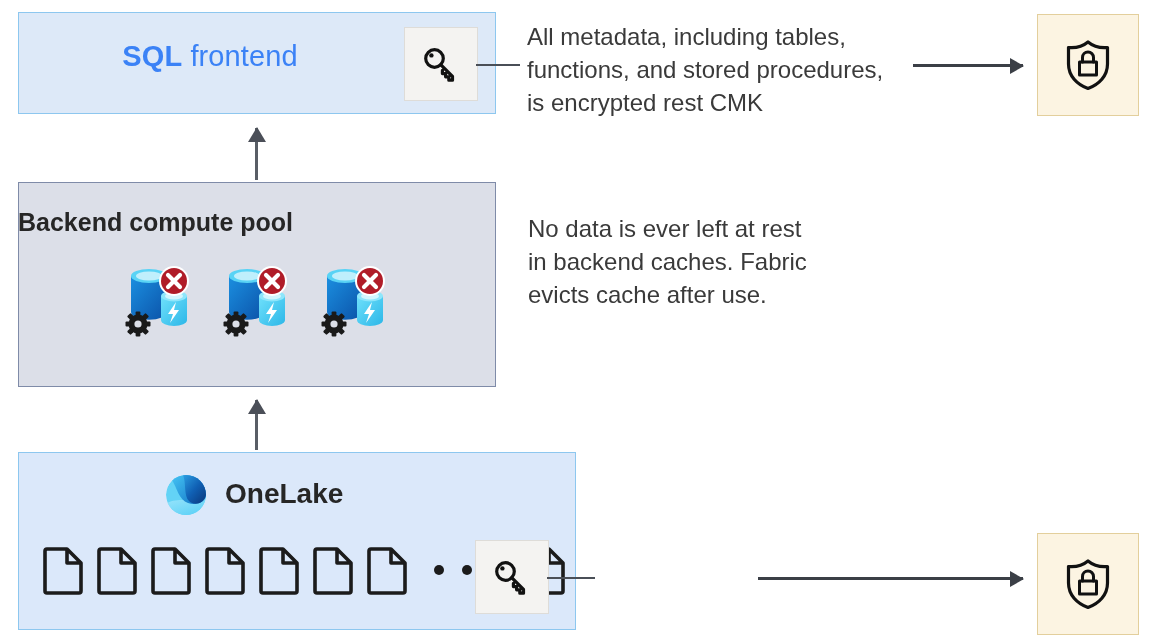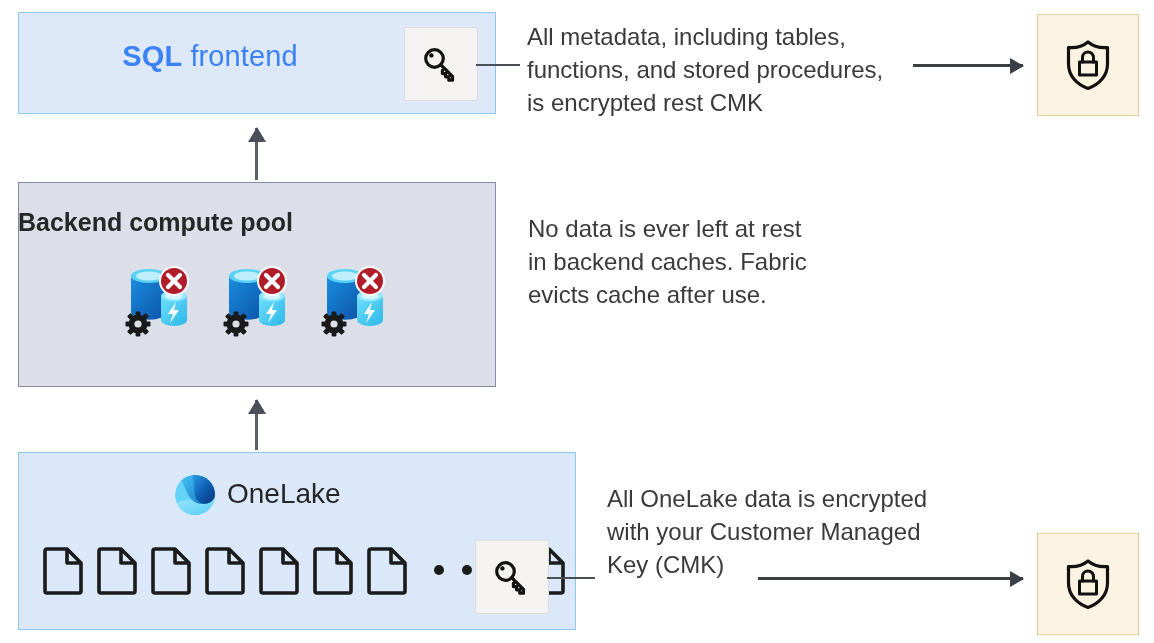--- a/index.html
+++ b/index.html
@@ -50,23 +50,23 @@
     letter-spacing:.1px;
   }
   .sql-title b{font-weight:700;}
 
   .backend-title{
     position:absolute;left:18px;top:208px;width:478px;
     text-align:left;font-size:25px;font-weight:700;color:#262626;
   }
 
   .onelake-title{
-    position:absolute;left:172px;top:470px;
-    display:flex;align-items:center;gap:9px;
-    font-size:28px;font-weight:400;color:#262626;
+    position:absolute;left:163px;top:470px;
+    display:flex;align-items:center;gap:16px;
+    font-size:28px;font-weight:700;color:#262626;
   }
 
   
   .note{
     position:absolute;
     font-size:24px;line-height:33px;color:#3a3a3a;font-weight:400;
     white-space:pre-line;
   }
   .note-1{left:527px;top:20px;width:390px;}
   .note-2{left:512px;top:212px;width:340px;margin-left:16px;}
@@ -361,23 +361,20 @@
       <g fill="none" stroke="#111" stroke-width="3.2" stroke-linejoin="round" stroke-linecap="round">
         <circle cx="15.5" cy="16.5" r="8.8"></circle>
         <path d="M21.7 22.7 L33.5 34.5 L33.5 38.2 L29.8 38.2 L29.8 34.8 L26.6 34.8 L26.6 31.6 L23.4 31.6 L23.4 28.4"></path>
       </g>
       <circle cx="12.4" cy="13.4" r="2.2" fill="#111"></circle>
     </svg>
   </div>
 
   <div class="hline" style="left:547px;top:577px;width:48px;"></div>
 
-  <div class="note note-3">All OneLake data is encrypted
-with your Customer Managed
-Key (CMK)</div>
 
   <div class="arrow-h" style="left:758px;top:577px;width:265px;"></div>
 
   <div class="shield-box shield-bottom">
     <svg width="52" height="54" viewBox="0 0 52 54">
       <path d="M26 4 C20 9 12 10 6.5 9.5 L6.5 26 C6.5 38 15 46.5 26 50.5 C37 46.5 45.5 38 45.5 26 L45.5 9.5 C40 10 32 9 26 4 Z" fill="none" stroke="#111" stroke-width="3.2" stroke-linejoin="round"></path>
       <rect x="17.5" y="24" width="17" height="13" fill="none" stroke="#111" stroke-width="3" stroke-linejoin="round"></rect>
       <path d="M20.5 24 L20.5 19.5 A5.5 5.5 0 0 1 31.5 19.5 L31.5 24" fill="none" stroke="#111" stroke-width="3" stroke-linecap="round"></path>
     </svg>
   </div>

